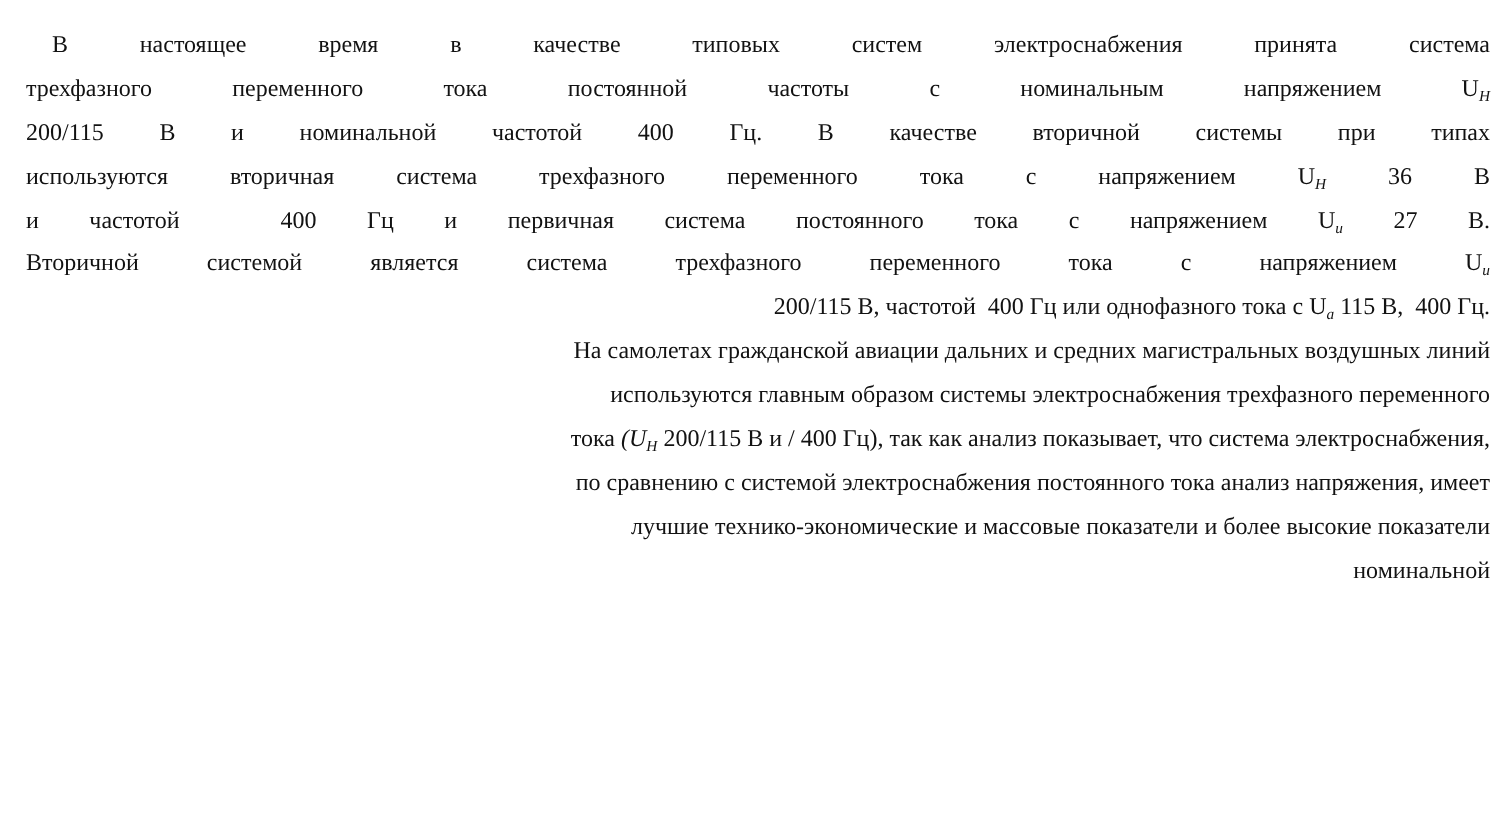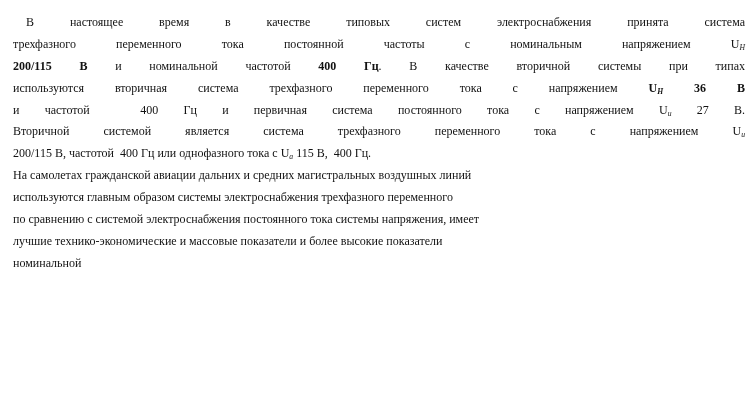--- a/index.html
+++ b/index.html
@@ -20,25 +20,25 @@
     line-height: 21.9px;
     color: #121212;
   }
   .paragraph { margin: 0; }
   .line { height: 21.9px; }
   .line.justify {
     text-align: justify;
     text-align-last: justify;
   }
   .line.left {
-    text-align: left;
+    text-align: right;
     white-space: nowrap;
   }
   .line.indent { text-indent: 13px; }
-  .b { font-weight: 700; }
+  .b { font-weight: 400; }
   .i { font-style: italic; }
   .sub {
     font-size: 0.64em;
     line-height: 0;
     vertical-align: -0.32em;
   }
 </style>
 </head>
 <body>
 
@@ -48,17 +48,18 @@
       <div class="line justify"><span>трехфазного переменного тока постоянной частоты с номинальным напряжением U</span><span class="i sub">Н</span></div>
       <div class="line justify"><span class="b">200/115 В</span><span> и номинальной частотой </span><span class="b">400 Гц</span><span>. В качестве вторичной системы при типах</span></div>
       <div class="line justify"><span>используются вторичная система трехфазного переменного тока с напряжением </span><span class="b">U</span><span class="b i sub">Н</span><span class="b"> 36 В</span></div>
       <div class="line justify"><span>и частотой&nbsp; 400 Гц и первичная система постоянного тока с напряжением U</span><span class="i sub">и</span><span> 27 В.</span></div>
       <div class="line justify"><span>Вторичной системой является система трехфазного переменного тока с напряжением U</span><span class="i sub">и</span></div>
       <div class="line left"><span>200/115 В, частотой&nbsp; 400 Гц или однофазного тока с U</span><span class="i sub">а</span><span> 115 В,&nbsp; 400 Гц.</span></div>
     </div>
     <div class="paragraph">
       <div class="line left"><span>На самолетах гражданской авиации дальних и средних магистральных воздушных линий</span></div>
       <div class="line left"><span>используются главным образом системы электроснабжения трехфазного переменного</span></div>
-      <div class="line left"><span>по сравнению с системой электроснабжения постоянного тока системы напряжения, имеет</span></div>
+      <div class="line left"><span>тока </span><span class="i">(U</span><span class="i sub">Н</span><span> 200/115 В и / 400 Гц), так как анализ показывает, что система электроснабжения,</span></div>
+      <div class="line left"><span>по сравнению с системой электроснабжения постоянного тока анализ напряжения, имеет</span></div>
       <div class="line left"><span>лучшие технико-экономические и массовые показатели и более высокие показатели</span></div>
       <div class="line left"><span>номинальной</span></div>
     </div>
   </div>
 
 </body></html>

